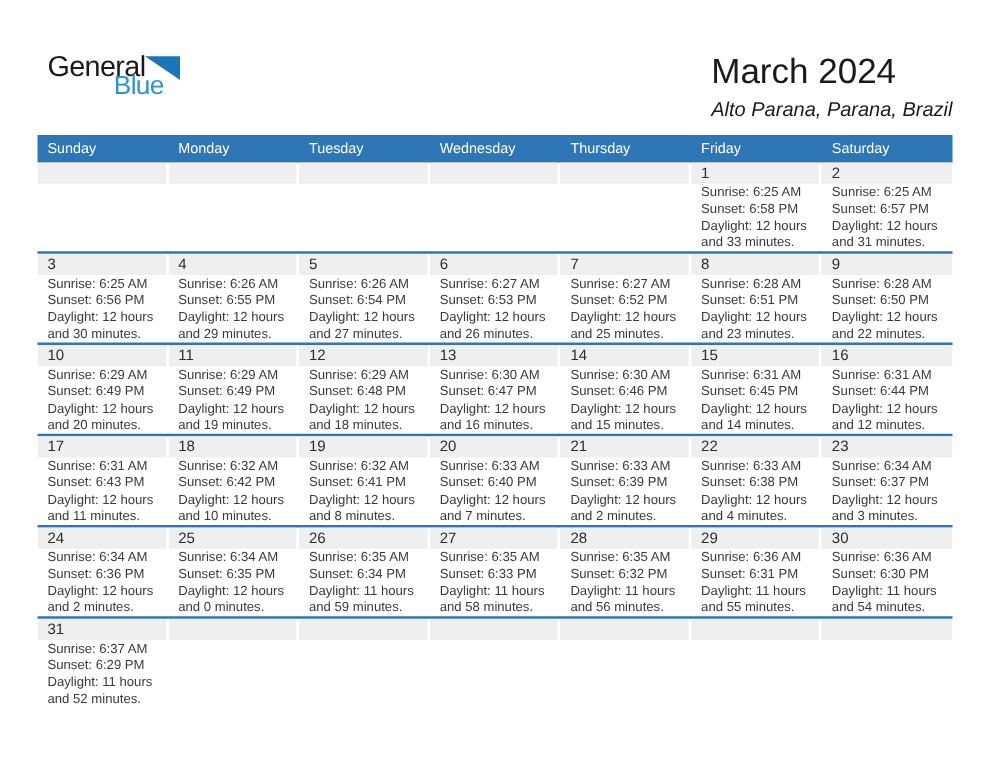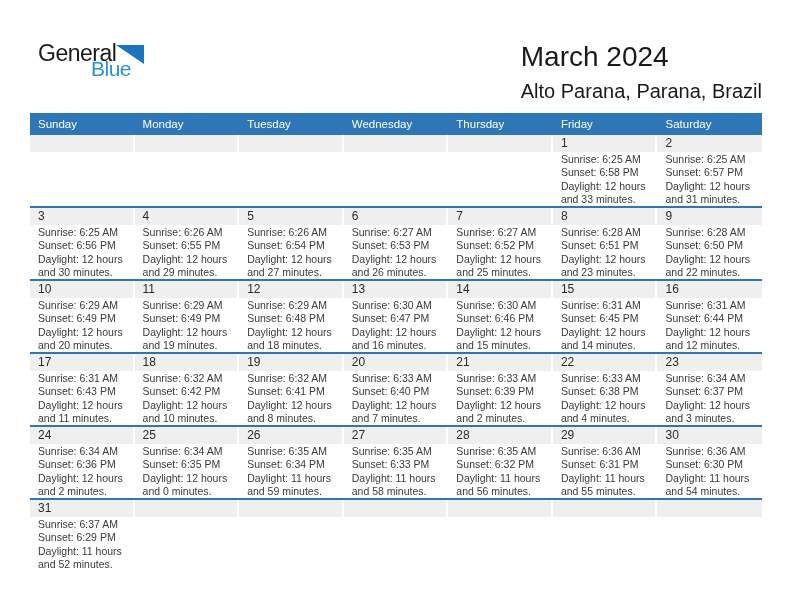--- a/index.html
+++ b/index.html
@@ -31,21 +31,21 @@
     border-left: 28px solid transparent;
     margin-top: 1px;
   }
   .logo-blue {
     font-size: 21px; font-weight: 500; letter-spacing: -0.5px;
     color: var(--logo-blue, #2a93d5);
     margin-top: -7px; padding-left: 53px; line-height: 1;
   }
   .titles { }
   .title { font-size: 28px; font-weight: 400; color: #1a1a1a; line-height: 1.1; }
-  .subtitle { font-size: 20px; font-weight: 400; color: #1a1a1a; margin-top: 7px; }
+  .subtitle { font-size: 16px; font-weight: 400; color: #1a1a1a; margin-top: 7px; font-style: italic; }
 
   
   .calendar { margin-top: 10px; }
   .day-header-row {
     display: flex;
     background: var(--header-bg, #2e76b5);
     height: 22px;
   }
   .day-header-cell {
     flex: 1 1 0;

